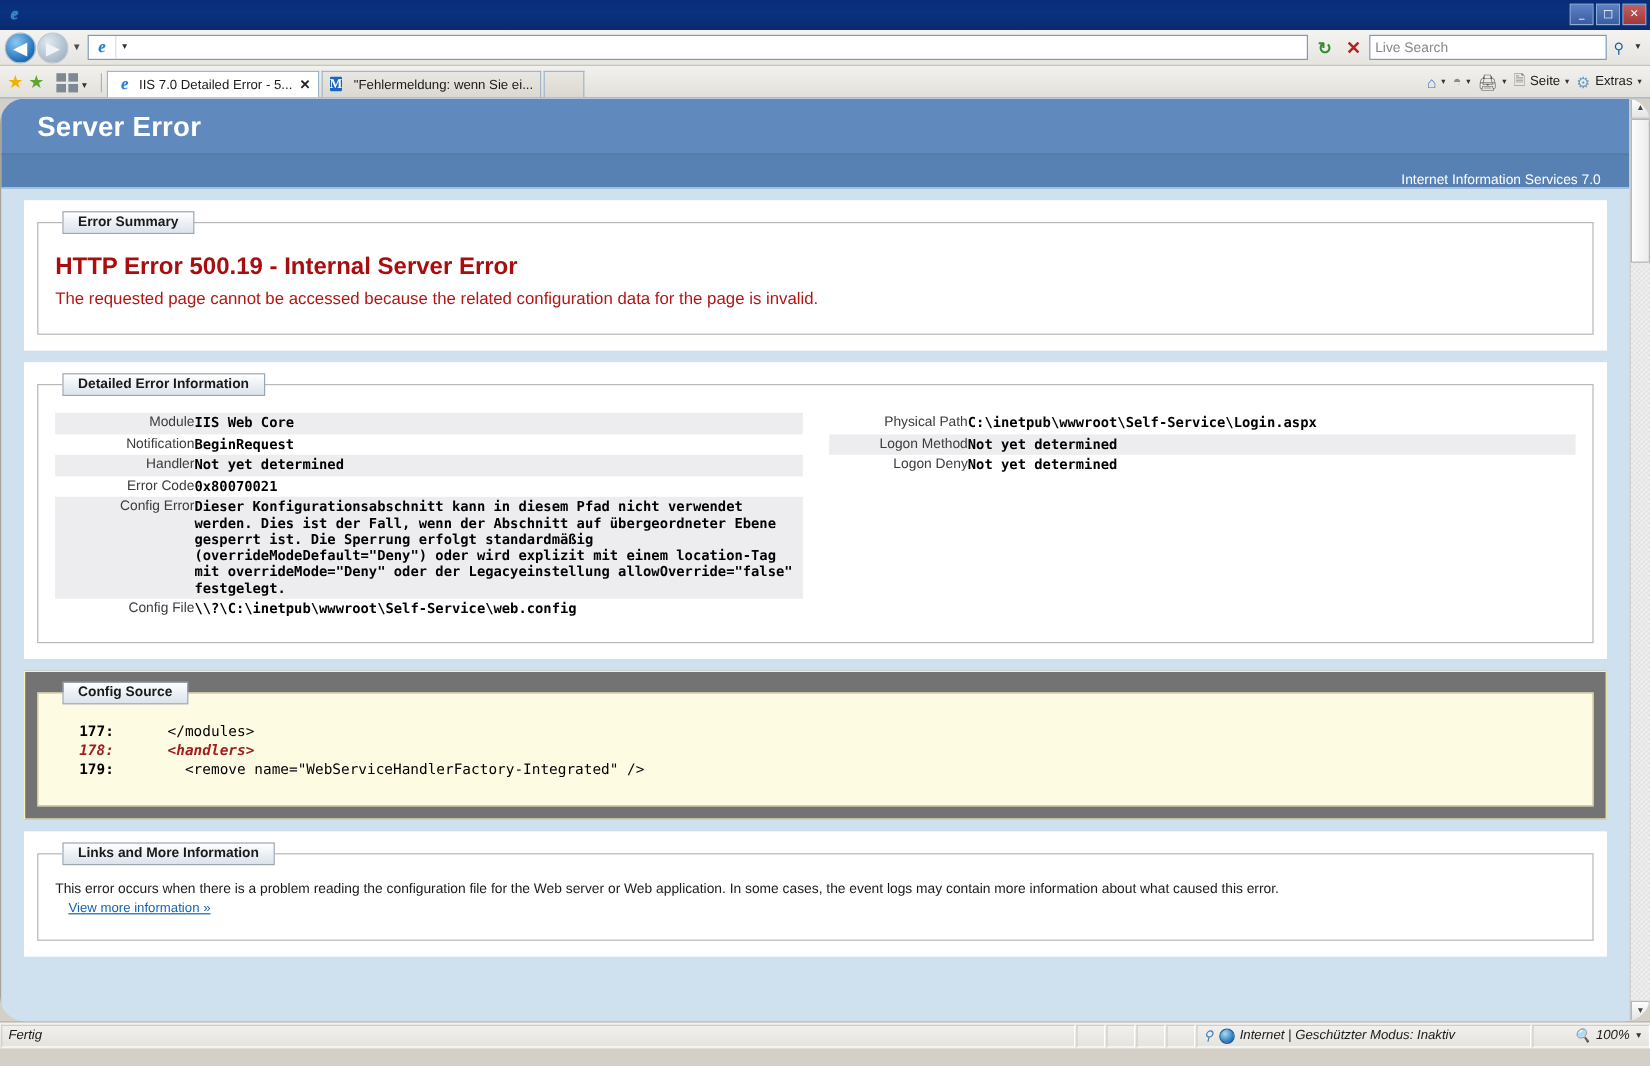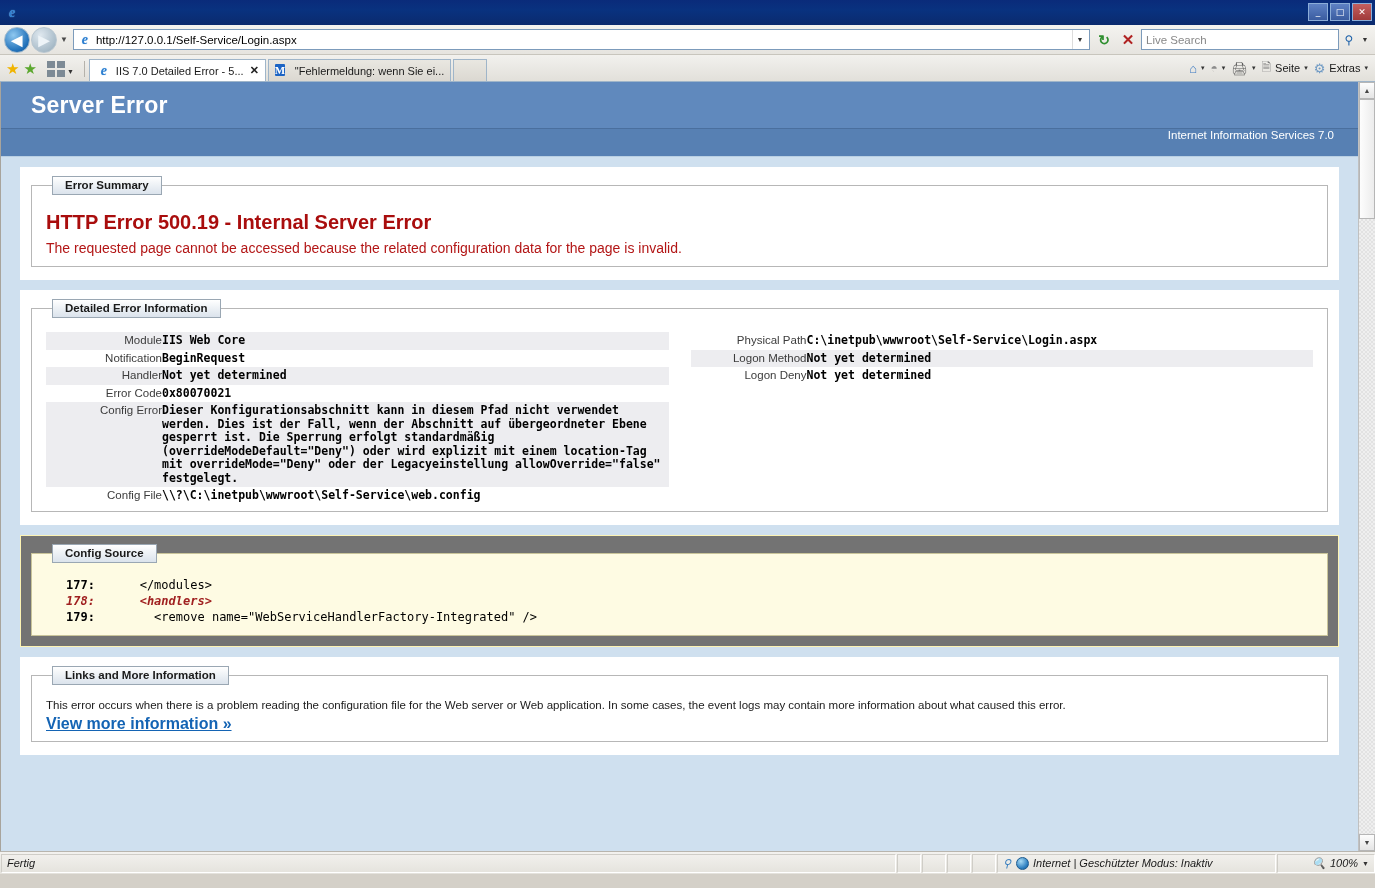--- a/index.html
+++ b/index.html
@@ -167,20 +167,21 @@
   .print-icon { color: #5a5a5a; font-size: 13px; }
   .page-icon { color: #7a7a7a; font-size: 12px; }
   .gear-icon { color: #6f9ac4; font-size: 13px; }
 
   
   .viewport {
     position: relative;
     height: 769px;
     background: #cfe0ef;
     overflow: hidden;
+    border-radius: 21px;
   }
   .pageframe {
     position: absolute;
     left: 0; top: 0; right: 17px; bottom: 0;
     background: #cfe0ef;
     overflow: hidden;
     border-left: 1px solid #a8a49c;
   }
   .page-head-top {
     height: 47px;
@@ -191,39 +192,39 @@
   }
   .page-head-top h1 {
     margin: 0; color: #ffffff;
     font-size: 23px; font-weight: bold;
     font-family: "Liberation Sans", sans-serif;
     letter-spacing: 0.2px;
   }
   .page-head-bot {
     height: 28px;
     background: #5780b3;
-    display: flex; align-items: flex-start; justify-content: flex-end;
+    display: flex; align-items: flex-end; justify-content: flex-end;
     padding-right: 24px;
     border-bottom: 1px solid #b9cfe3;
   }
   .page-head-bot span { color: #ffffff; font-size: 11.5px; }
 
   .content { padding: 0 19px; }
 
   .panel {
     background: #ffffff;
     border: 1px solid #ffffff;
     margin-top: 10px;
     padding: 8px 10px 12px 10px;
   }
   .panel.yellow { background: #737373; border-color: #fcf3b4; padding-bottom: 10px; }
 
   fieldset {
     border: 1px solid #b7b7b7;
-    margin: 0; padding: 8px 14px 6px 14px;
+    margin: 0; padding: 8px 14px 18px 14px;
     background: transparent;
   }
   fieldset.yellowbox { background: #fefbe3; border: 1px solid #c9c49a; }
   legend {
     background: linear-gradient(to bottom, #ffffff 0%, #eef2f6 45%, #dbe3ec 100%);
     border: 1px solid #9aa7b3;
     padding: 2px 12px 3px 12px;
     font-size: 11.5px; font-weight: bold; color: #1a1a1a;
     margin-left: 6px;
     font-family: "Liberation Sans", sans-serif;
@@ -262,22 +263,22 @@
     font-family: "DejaVu Sans Mono", monospace;
     font-size: 12px; line-height: 16px;
     padding: 6px 0 4px 20px;
   }
   .code-line { white-space: pre; color: #000; }
   .code-line .ln { display: inline-block; width: 52px; font-weight: bold; }
   .code-line.hl { color: #a02020; font-style: italic; font-weight: bold; }
 
   .links-body { font-size: 11.5px; color: #1a1a1a; padding: 6px 0 2px 0; }
   .links-body a {
-    color: #1464b4; font-weight: bold; text-decoration: underline;
-    display: inline-block; margin-top: 4px; font-size: 16px;
+    color: #1464b4; font-weight: normal; text-decoration: underline;
+    display: inline-block; margin-top: 4px; font-size: 11px; margin-left: 11px;
   }
 
   
   .vscroll {
     position: absolute; top: 0; right: 0; width: 17px; bottom: 0;
     background: #f0f0f0;
     border-left: 1px solid #c0c0c0;
   }
   .vscroll .trough {
     position: absolute; top: 17px; bottom: 17px; left: 0; right: 0;
@@ -344,21 +345,20 @@
 </div>
 
 <div class="navbar">
   <span class="navbtn back">◀</span>
   <span class="navbtn fwd">▶</span>
   <span class="navdrop">▼</span>
   <span class="addrbar">
     <span class="addr-ie-icon">
         <span class="ie-glyph">e</span>
       </span>
-    <span class="addr-text">http://127.0.0.1/Self-Service/Login.aspx</span>
     <span class="addr-arrow">▼</span>
   </span>
   <span class="iconbtn refresh-icon">↻</span>
   <span class="iconbtn stop-icon">✕</span>
   <span class="searchbox">Live Search</span>
   <span class="searchgo">⚲</span>
   <span class="searchdrop">▼</span>
 </div>
 
 <div class="tabbar">

